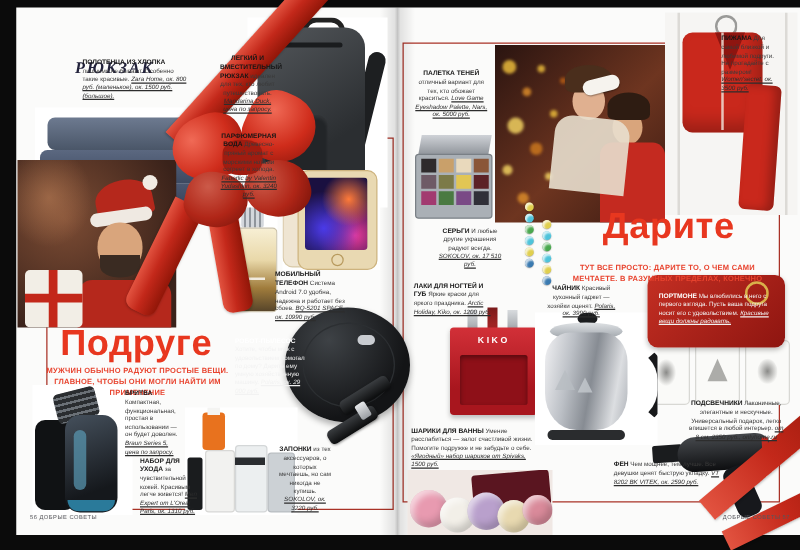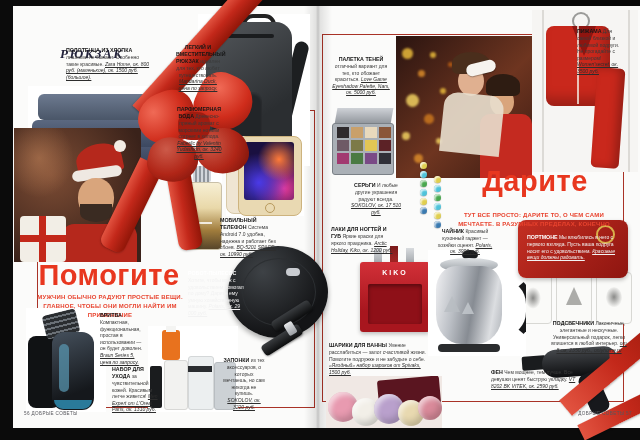--- a/index.html
+++ b/index.html
@@ -268,21 +268,21 @@
   <div class="band" style="left:118px;top:158px;width:26px;height:96px;transform:rotate(26deg);border-radius:0 0 8px 8px;"></div>
   <div class="band" style="left:172px;top:162px;width:24px;height:88px;transform:rotate(-10deg);border-radius:0 0 8px 8px;"></div>
   <div class="loop" style="left:138px;top:92px;width:58px;height:52px;border-radius:55% 45% 40% 60%;transform:rotate(-22deg);"></div>
   <div class="loop" style="left:196px;top:74px;width:56px;height:56px;border-radius:45% 55% 60% 40%;transform:rotate(24deg);"></div>
   <div class="loop" style="left:148px;top:138px;width:50px;height:44px;border-radius:50% 50% 60% 40%;transform:rotate(14deg);filter:brightness(.85);"></div>
   <div class="loop" style="left:196px;top:128px;width:52px;height:46px;border-radius:45% 55% 40% 60%;transform:rotate(-16deg);filter:brightness(.85);"></div>
   <div class="abs" style="left:178px;top:112px;width:32px;height:28px;border-radius:40%;background:#a01c10;z-index:5;"></div>
   <div class="band" style="left:548px;top:350px;width:150px;height:20px;transform:rotate(-40deg);"></div>
   <div class="band" style="left:575px;top:398px;width:120px;height:17px;transform:rotate(-26deg);"></div>
 
-  <div class="bigtitle" style="left:30px;top:259px;width:158px;">Помогите</div>
+  <div class="bigtitle" style="left:30px;top:259px;width:158px;">Подруге</div>
   <div class="subtitle" style="left:34px;top:293px;width:152px;">МУЖЧИН ОБЫЧНО РАДУЮТ ПРОСТЫЕ ВЕЩИ. ГЛАВНОЕ, ЧТОБЫ ОНИ МОГЛИ НАЙТИ ИМ ПРИМЕНЕНИЕ</div>
   <div class="bigtitle" style="left:452px;top:165px;width:166px;">Дарите</div>
   <div class="subtitle" style="left:449px;top:211px;width:170px;">ТУТ ВСЕ ПРОСТО: ДАРИТЕ ТО, О ЧЕМ САМИ МЕЧТАЕТЕ. В РАЗУМНЫХ ПРЕДЕЛАХ, КОНЕЧНО</div>
 
   <div class="item" style="left:66px;top:47px;width:86px;">
     <span class="it">ПОЛОТЕНЦА ИЗ ХЛОПКА</span>
     <span class="tx">лишними не бывают. Особенно такие красивые.</span>
     <span class="lk">Zara Home, ок. 800 руб. (маленькое), ок. 1500 руб. (большое).</span>
   </div>
   <div class="item ctr" style="left:176px;top:44px;width:44px;">

